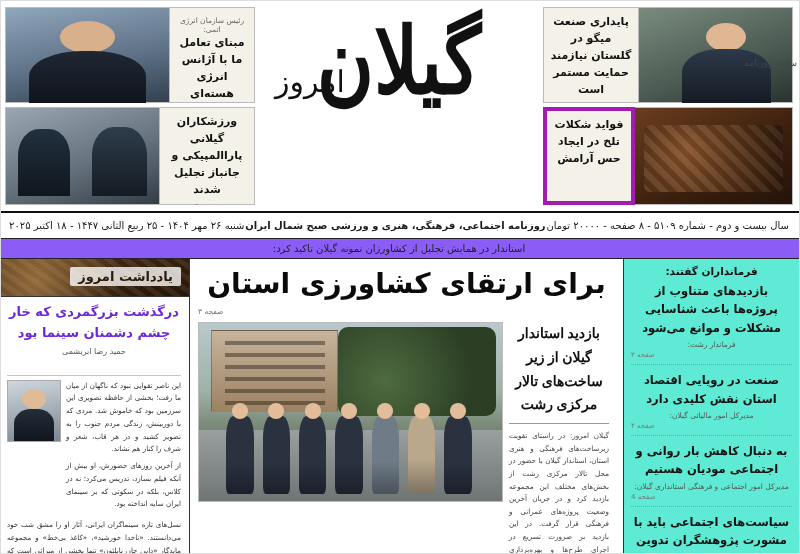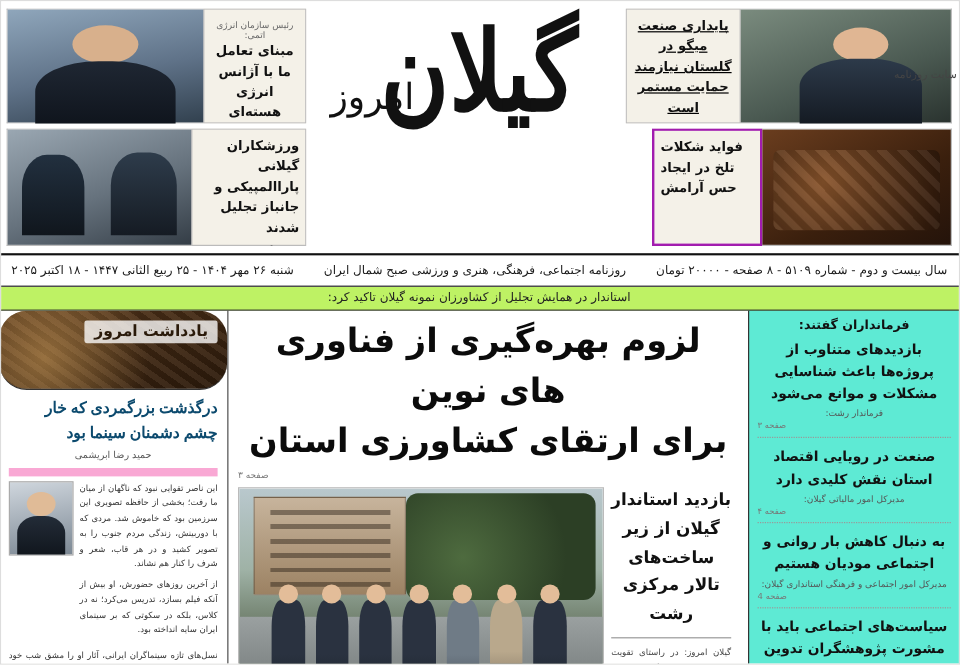--- a/index.html
+++ b/index.html
@@ -93,48 +93,49 @@
   .bb-bot-left {
     position: absolute; left: 0; top: 100px;
     width: 250px; height: 98px;
     display: flex; flex-direction: row;
   }
   .bb-bot-left .txtbox {
     width: 96px; height: 98px;
     background: #f4f1e8;
     border: 1px solid #bbb;
     padding: 5px 5px 2px 5px;
+    text-align: center;
   }
   .bb-bot-left .imgbox { flex: 1; border: 1px solid #bbb; border-right: none; position: relative; }
 
   .bb-top-right {
     position: absolute; right: 0; top: 0;
-    width: 272px; height: 96px;
-    display: flex; flex-direction: row-reverse; text-decoration: underline;
+    width: 250px; height: 96px;
+    display: flex; flex-direction: row-reverse;
   }
   .bb-top-right .txtbox {
     width: 96px; height: 96px;
     background: #f4f1e8;
     border: 1px solid #bbb;
     padding: 5px 5px 2px 5px;
     text-align: center;
   }
   .bb-top-right .imgbox { flex: 1; border: 1px solid #bbb; border-left: none; position: relative; }
 
   .bb-bot-right {
     position: absolute; right: 0; top: 100px;
     width: 250px; height: 98px;
     display: flex; flex-direction: row-reverse;
   }
   .bb-bot-right .txtbox {
     width: 92px; height: 98px;
     background: #f4f1e8;
-    border: 2px solid #a21caf;
+    border: 4px solid #a21caf;
     padding: 5px 5px 2px 5px;
-    text-align: left;
+    text-align: center;
   }
   .bb-bot-right .imgbox { flex: 1; border: 1px solid #bbb; border-left: none; position: relative; }
 
   .bhead {
     font-size: 11px; font-weight: bold; color: #111;
     line-height: 1.55;
     font-family: "DejaVu Sans", "Liberation Sans", sans-serif;
   }
   .bpage {
     font-size: 7.5px; color: #666; margin-top: 4px;
@@ -185,29 +186,29 @@
   .infobar {
     position: relative;
     width: 800px; height: 26px;
     border-bottom: 1px solid #222;
     display: flex; align-items: center; justify-content: space-between;
     padding: 0 10px;
     font-size: 10px; color: #1a1a1a;
     background: #fff;
   }
   .infobar .seg { white-space: nowrap; }
-  .infobar .seg.center { font-weight: normal; }
+  .infobar .seg.center { font-weight: bold; }
 
   
   .substrip {
     width: 800px; height: 20px;
     border-bottom: 1px solid #222;
     display: flex; align-items: center; justify-content: center;
     font-size: 10px; color: #222;
-    background: #bef264;
+    background: #8b5cf6;
   }
 
   
   .body {
     position: relative;
     width: 800px; height: 294px;
     display: flex; flex-direction: row;
   }
 
   
@@ -292,60 +293,59 @@
   .p-group .man.m5 { left: 57%; background: linear-gradient(180deg,#6f7b86 0%,#6f7b86 58%,#4a525b 100%); }
   .p-group .man.m6 { left: 69%; background: linear-gradient(180deg,#b9a88c 0%,#b9a88c 55%,#7d7160 100%); }
   .p-group .man.m7 { left: 81%; }
 
   .main-side {
     width: 112px; padding: 0 6px;
     text-align: center;
   }
   .main-side .sh {
     font-size: 14px; font-weight: bold; line-height: 1.7; color: #111;
-    padding-bottom: 6px; border-bottom: 1px solid #999;
+    padding-bottom: 6px; border-bottom: 1px solid #999; font-family: Liberation Serif, serif;
   }
   .main-side .sbody {
     font-size: 7.2px; line-height: 1.75; color: #444; text-align: justify;
     margin-top: 6px;
   }
 
   
   .col-note {
     width: 190px; height: 100%;
     padding: 0; background: #fff;
   }
   .note-banner {
     position: relative;
-    width: 100%; height: 66px;
+    width: 100%; height: 38px;
     overflow: hidden;
     border-bottom: 1px solid #333;
     background: linear-gradient(160deg,#5a3a1d,#2c1a0b);
-    border-radius: 23px;
   }
   .note-banner::after {
     content:""; position:absolute; inset:0;
     background:
       radial-gradient(circle at 20% 60%, rgba(210,160,90,.55), transparent 55%),
       repeating-linear-gradient(35deg, rgba(255,255,255,.05) 0 5px, rgba(0,0,0,.15) 5px 10px);
   }
   .note-banner .nb-title {
     position: absolute; right: 8px; top: 8px; z-index: 2;
     font-size: 13px; font-weight: bold; color: #2a1a0a;
     background: rgba(255,255,255,.78);
     padding: 2px 8px; border-radius: 2px;
   }
   .note-inner { padding: 5px 8px 0 8px; }
   .note-head {
-    font-size: 13px; font-weight: bold; line-height: 1.6; color: #0c4a6e;
-    font-family: Liberation Serif, serif;
+    font-size: 13px; font-weight: bold; line-height: 1.6; color: #6d28d9;
+    text-align: center;
   }
   .note-author {
     font-size: 8px; color: #555; text-align: center; margin: 3px 0 4px 0;
-    border-bottom: 7px solid #f9a8d4; padding-bottom: 6px;
+    border-bottom: 1px solid #f9a8d4; padding-bottom: 19px;
   }
   .note-body-wrap { display: flex; flex-direction: row-reverse; gap: 5px; }
   .note-avatar {
     width: 54px; height: 62px; flex: none;
     border: 1px solid #aaa; position: relative; overflow: hidden;
     background: linear-gradient(170deg,#cfd6dd,#7c8894);
   }
   .note-avatar::before {
     content:""; position:absolute; left:50%; top:14%;
     width:46%; height:34%; margin-left:-23%;
@@ -456,21 +456,20 @@
         <div class="bp">صفحه 4</div>
       </div>
 
       <div class="brief">
         <div class="bt">سیاست‌های اجتماعی باید با مشورت پژوهشگران تدوین شود</div>
 
       </div>
     </div>
 
     <div class="col-main">
-      <div class="main-head">لزوم بهره‌گیری از فناوری های نوین</div>
       <div class="main-head">برای ارتقای کشاورزی استان</div>
       <div class="main-page">صفحه ۳</div>
 
       <div class="main-row">
         <div class="main-side">
           <div class="sh">بازدید استاندار گیلان از زیر ساخت‌های تالار مرکزی رشت</div>
           <div class="sbody">گیلان امروز: در راستای تقویت زیرساخت‌های فرهنگی و هنری استان، استاندار گیلان با حضور در محل تالار مرکزی رشت از بخش‌های مختلف این مجموعه بازدید کرد و در جریان آخرین وضعیت پروژه‌های عمرانی و فرهنگی قرار گرفت. در این بازدید بر ضرورت تسریع در اجرای طرح‌ها و بهره‌برداری هرچه سریع‌تر از ظرفیت‌های موجود تأکید شد.</div>
 
         </div>
         <div class="main-photo">

